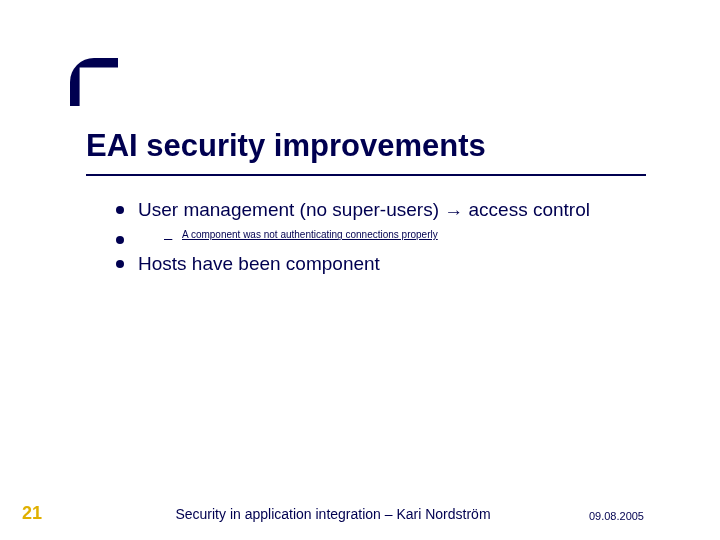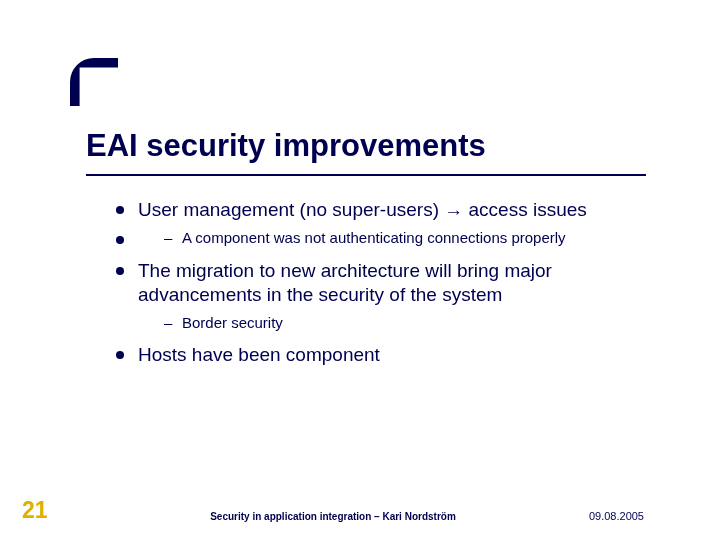--- a/index.html
+++ b/index.html
@@ -86,48 +86,48 @@
     border-radius: 50%;
   }
   ul.level2 {
     list-style: none;
     margin: 6px 0 10px 0;
     padding: 0 0 0 26px;
   }
   ul.level2 > li {
     position: relative;
     padding-left: 18px;
-    font-size: 15px;
+    font-size: 10px;
     line-height: 1.35;
     color: #000050;
+    text-decoration: underline;
   }
   ul.level2 > li::before {
     content: "–";
     position: absolute;
     left: 0;
     top: 0;
     font-size: 15px;
   }
   .page-number {
     position: absolute;
     left: 22px;
     bottom: 16px;
-    font-size: 23px;
+    font-size: 18px;
     font-weight: bold;
     color: #e0b000;
   }
   .footer-center {
     position: absolute;
     left: 0;
     right: 0;
     bottom: 18px;
     text-align: center;
-    font-size: 10px;
+    font-size: 14px;
     color: #000050;
-    font-weight: bold;
   }
   .footer-right {
     position: absolute;
     right: 22px;
     bottom: 18px;
     font-size: 11px;
     color: #000050;
   }
 </style>
 </head>
@@ -136,29 +136,24 @@
 <div class="slide">
   <div class="corner"></div>
 
   <div class="title-wrap">
     <h1 class="title">EAI security improvements</h1>
     <hr class="title-rule">
   </div>
 
   <div class="content">
     <ul class="level1">
-      <li><span>User management (no super-users) → access issues</span></li>
+      <li><span>User management (no super-users) → access control</span></li>
       <li>
         <ul class="level2">
           <li><span>A component was not authenticating connections properly</span></li>
-        </ul>
-      </li>
-      <li><span>The migration to new architecture will bring major advancements in the security of the system</span>
-        <ul class="level2">
-          <li><span>Border security</span></li>
         </ul>
       </li>
       <li><span>Hosts have been component</span></li>
     </ul>
   </div>
 
   <div class="page-number">21</div>
   <div class="footer-center">Security in application integration – Kari Nordström</div>
   <div class="footer-right">09.08.2005</div>
 </div>

